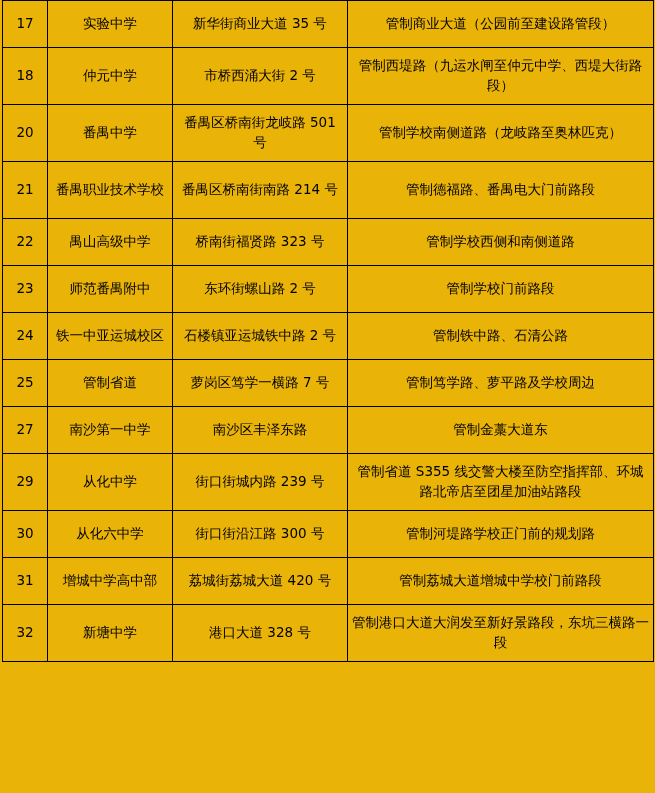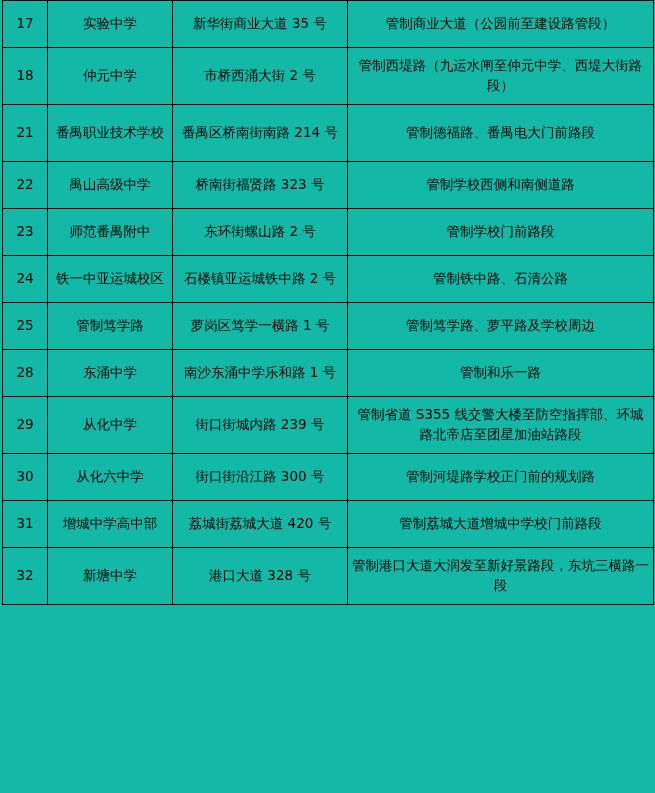--- a/index.html
+++ b/index.html
@@ -11,21 +11,21 @@
     width: 655px;
     height: 793px;
     font-family: "DejaVu Sans", sans-serif;
     color: #000000;
   }
   .sheet {
     width: 655px;
     height: 793px;
     position: relative;
     overflow: hidden;
-    background: #14b8a6;
+    background: #eab308;
   }
   table.schedule {
     border-collapse: collapse;
     width: 651px;
     margin-left: 2px;
     table-layout: fixed;
   }
   table.schedule td {
     border: 1px solid #000000;
     text-align: center;
@@ -76,20 +76,26 @@
           <td class="addr">新华街商业大道 35 号</td>
           <td class="ctrl">管制商业大道（公园前至建设路管段）</td>
         </tr>
         <tr class="r-h2">
           <td class="idx">18</td>
           <td class="school">仲元中学</td>
           <td class="addr">市桥西涌大街 2 号</td>
           <td class="ctrl">管制西堤路（九运水闸至仲元中学、西堤大街路段）</td>
         </tr>
         <tr class="r-h2">
+          <td class="idx">20</td>
+          <td class="school">番禺中学</td>
+          <td class="addr">番禺区桥南街龙岐路 501 号</td>
+          <td class="ctrl">管制学校南侧道路（龙岐路至奥林匹克）</td>
+        </tr>
+        <tr class="r-h2">
           <td class="idx">21</td>
           <td class="school">番禺职业技术学校</td>
           <td class="addr">番禺区桥南街南路 214 号</td>
           <td class="ctrl">管制德福路、番禺电大门前路段</td>
         </tr>
         <tr class="r-h1">
           <td class="idx">22</td>
           <td class="school">禺山高级中学</td>
           <td class="addr">桥南街福贤路 323 号</td>
           <td class="ctrl">管制学校西侧和南侧道路</td>
@@ -101,29 +107,29 @@
           <td class="ctrl">管制学校门前路段</td>
         </tr>
         <tr class="r-h1">
           <td class="idx">24</td>
           <td class="school">铁一中亚运城校区</td>
           <td class="addr">石楼镇亚运城铁中路 2 号</td>
           <td class="ctrl">管制铁中路、石清公路</td>
         </tr>
         <tr class="r-h1">
           <td class="idx">25</td>
-          <td class="school">管制笃学路</td>
-          <td class="addr">萝岗区笃学一横路 1 号</td>
+          <td class="school">管制省道</td>
+          <td class="addr">萝岗区笃学一横路 7 号</td>
           <td class="ctrl">管制笃学路、萝平路及学校周边</td>
         </tr>
         <tr class="r-h1">
-          <td class="idx">28</td>
-          <td class="school">东涌中学</td>
-          <td class="addr">南沙东涌中学乐和路 1 号</td>
-          <td class="ctrl">管制和乐一路</td>
+          <td class="idx">27</td>
+          <td class="school">南沙第一中学</td>
+          <td class="addr">南沙区丰泽东路</td>
+          <td class="ctrl">管制金藁大道东</td>
         </tr>
         <tr class="r-h2">
           <td class="idx">29</td>
           <td class="school">从化中学</td>
           <td class="addr">街口街城内路 239 号</td>
           <td class="ctrl">管制省道 S355 线交警大楼至防空指挥部、环城路北帝店至团星加油站路段</td>
         </tr>
         <tr class="r-h1">
           <td class="idx">30</td>
           <td class="school">从化六中学</td>

